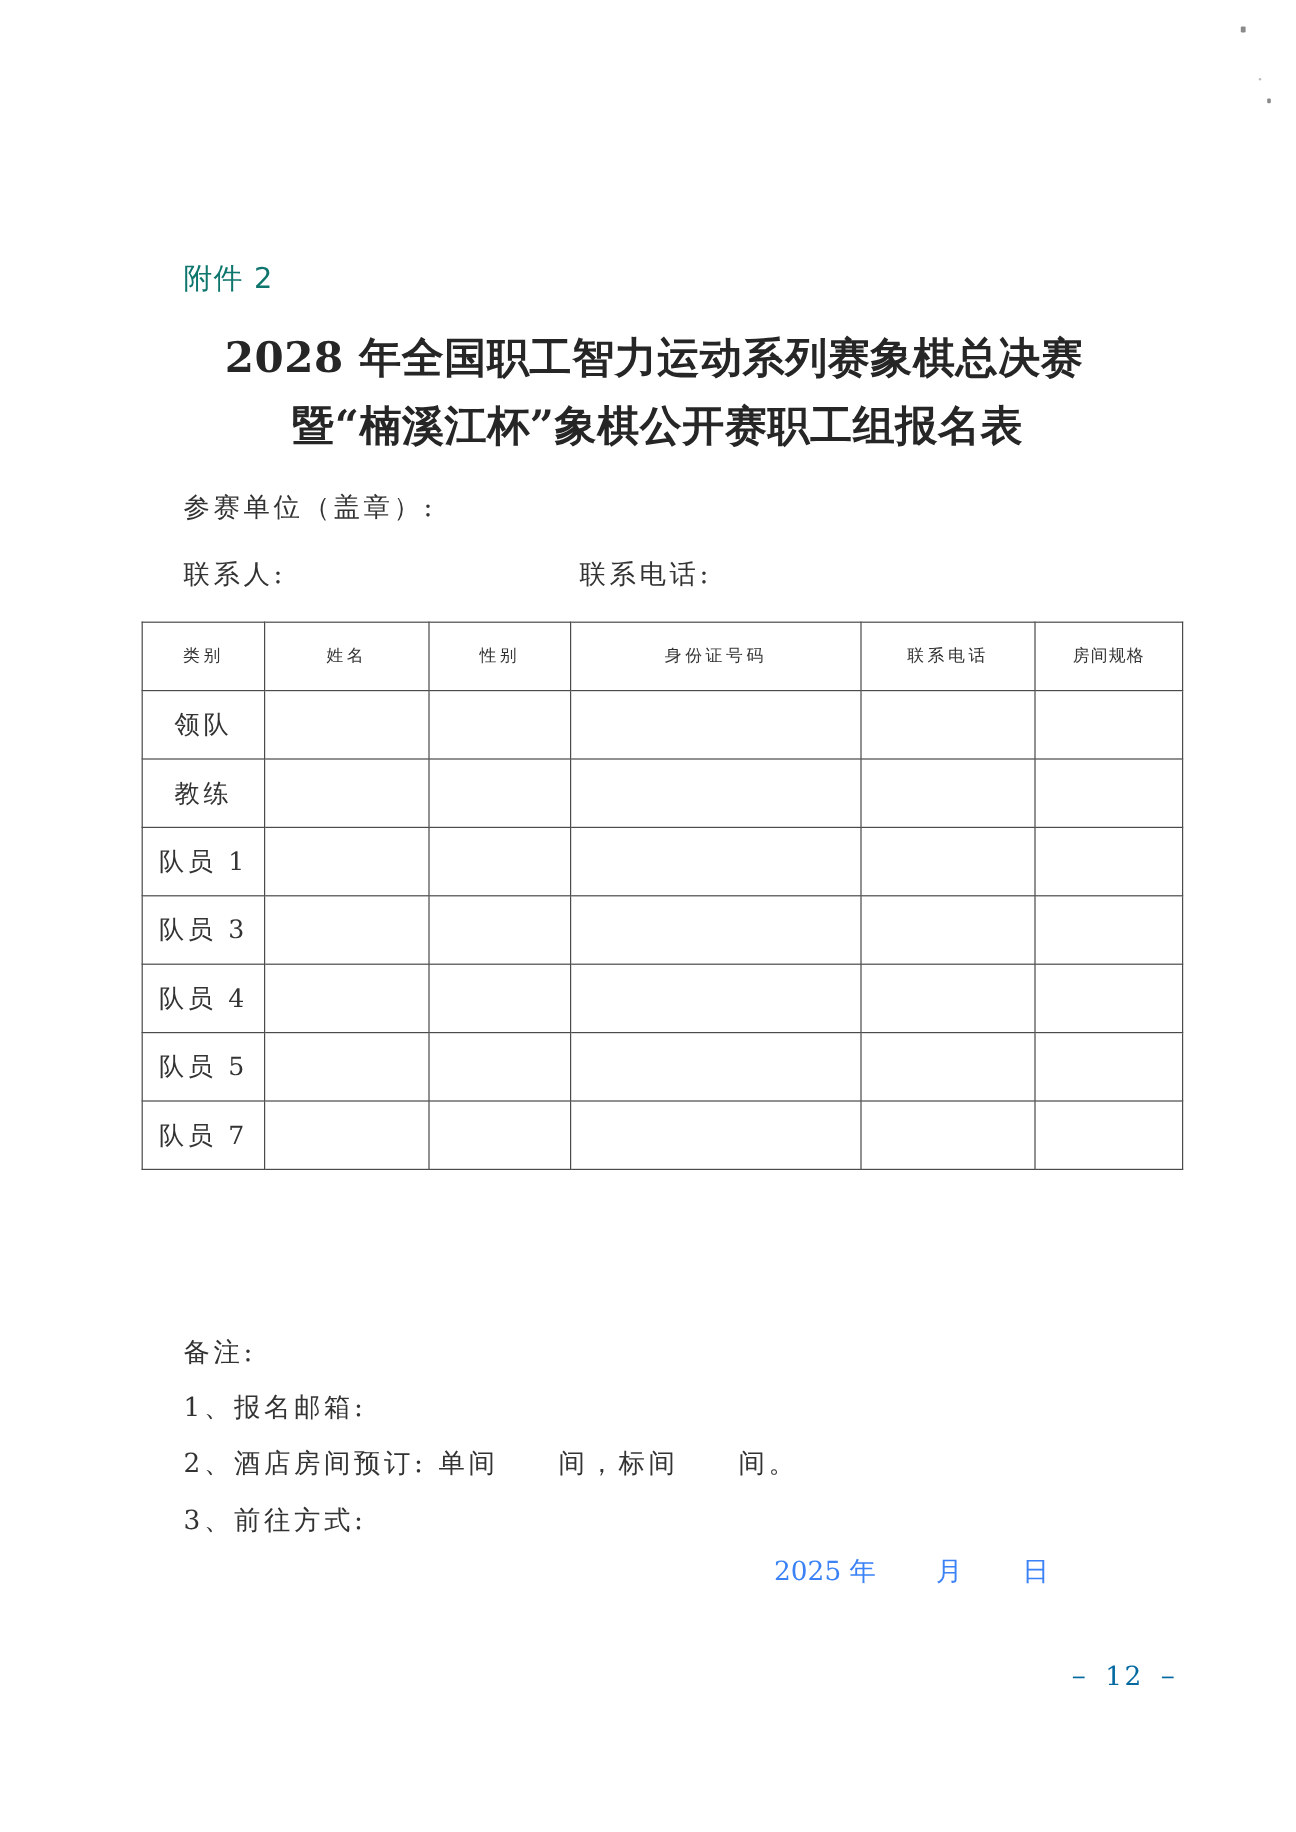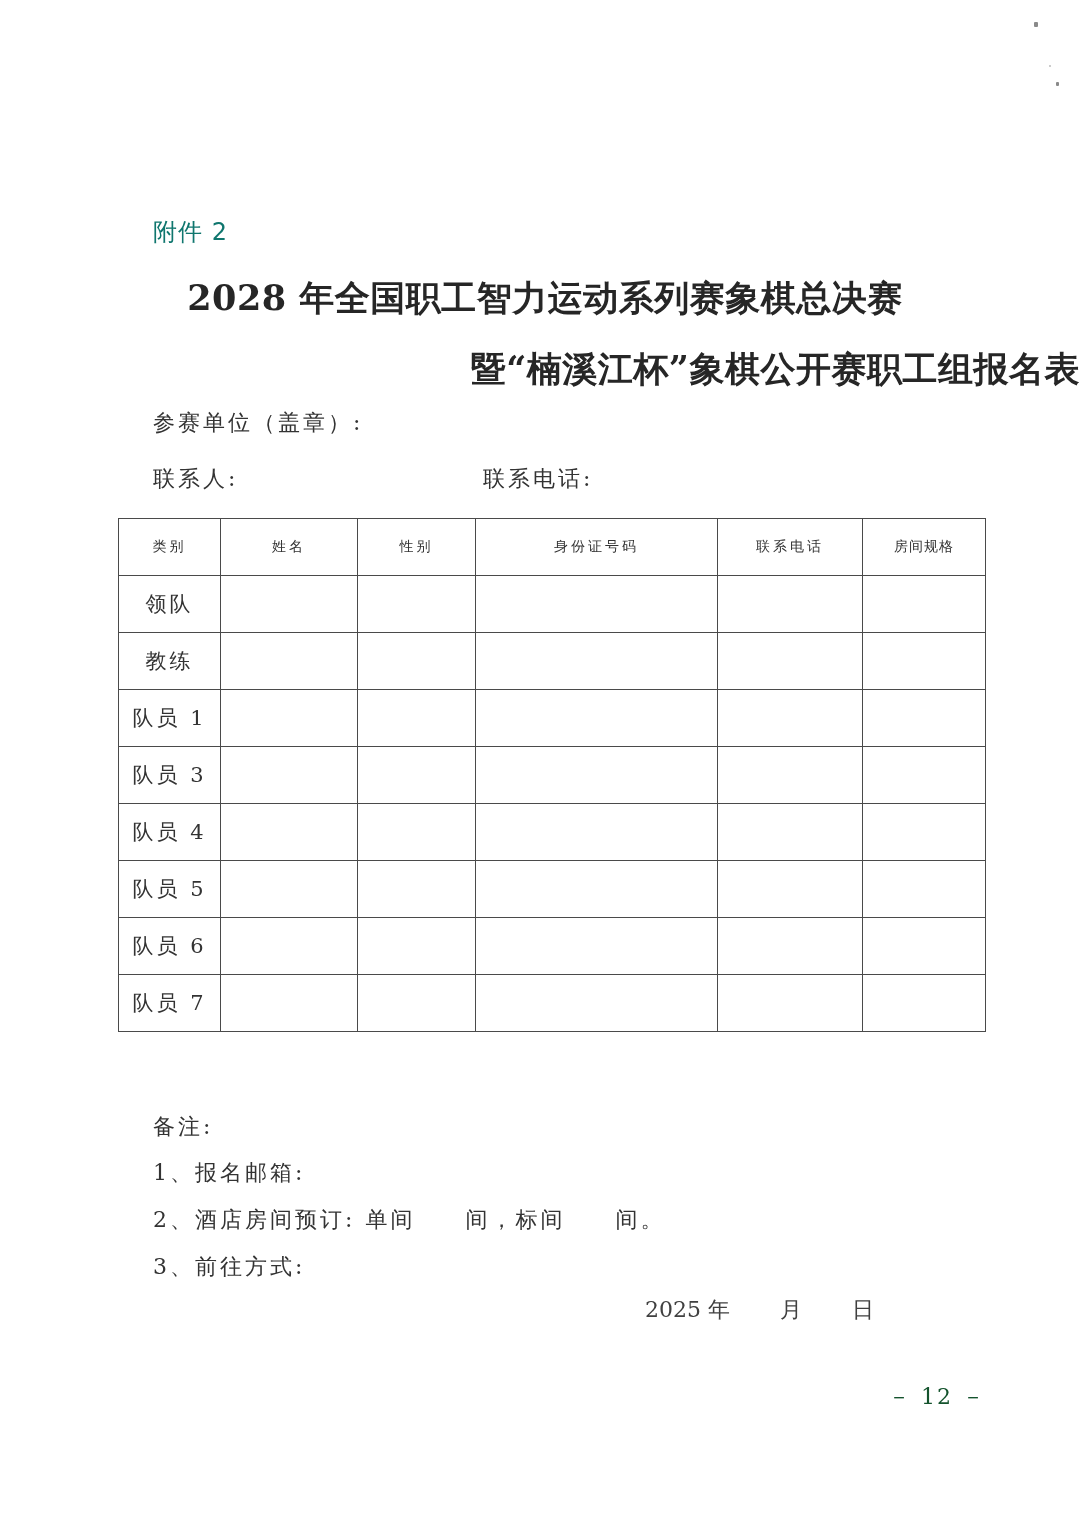--- a/index.html
+++ b/index.html
@@ -37,21 +37,21 @@
       width: 1080px;
       text-align: center;
       font-family: "DejaVu Serif", "Liberation Serif", serif;
       font-weight: bold;
       font-size: 35px;
       color: #262626;
       letter-spacing: 0.5px;
       white-space: nowrap;
     }
     .title.l1 { top: 275px; padding-left: 10px; box-sizing: border-box; }
-    .title.l2 { top: 346px; padding-left: 16px; box-sizing: border-box; text-align: right; }
+    .title.l2 { top: 332px; padding-left: 16px; box-sizing: border-box; }
 
     .field-label {
       font-size: 22px;
       color: #333;
       letter-spacing: 3px;
       white-space: nowrap;
     }
 
     table.reg {
       position: absolute;
@@ -81,30 +81,30 @@
       font-size: 22px;
       color: #333;
       letter-spacing: 3px;
       white-space: nowrap;
     }
 
     .date-line {
       left: 645px;
       top: 1295px;
       font-size: 22px;
-      color: #404040;
+      color: #3b82f6;
       white-space: nowrap;
     }
     .date-line span { display: inline-block; }
 
     .page-num {
       left: 888px;
       top: 1382px;
       font-size: 22px;
-      color: #14532d;
+      color: #0369a1;
       letter-spacing: 2px;
       white-space: nowrap;
     }
   </style>
 </head>
 <body>
 
 <div class="scan-mark" style="left:1034px;top:22px;width:4px;height:5px;"></div>
 <div class="scan-mark" style="left:1049px;top:65px;width:2px;height:2px;background:#bbb;"></div>
 <div class="scan-mark" style="left:1056px;top:82px;width:3px;height:4px;"></div>
@@ -180,28 +180,20 @@
     </tr>
     <tr>
       <td class="cat">队员 5</td>
       <td></td>
       <td></td>
       <td></td>
       <td></td>
       <td></td>
     </tr>
     <tr>
-      <td class="cat">队员 6</td>
-      <td></td>
-      <td></td>
-      <td></td>
-      <td></td>
-      <td></td>
-    </tr>
-    <tr>
       <td class="cat">队员 7</td>
       <td></td>
       <td></td>
       <td></td>
       <td></td>
       <td></td>
     </tr>
   </tbody>
 </table>
 

